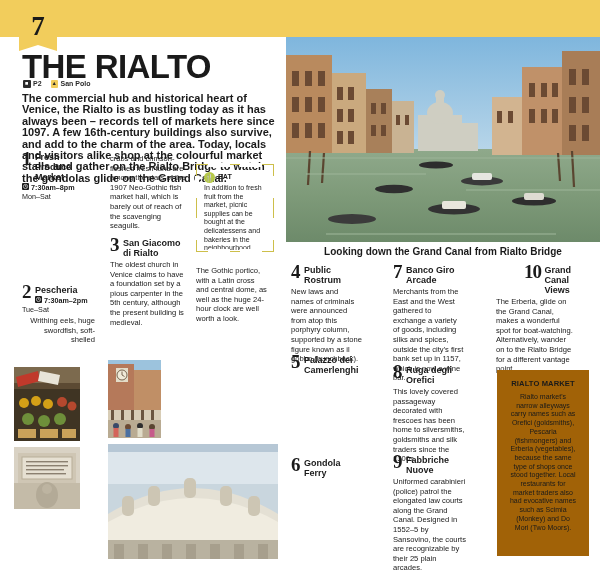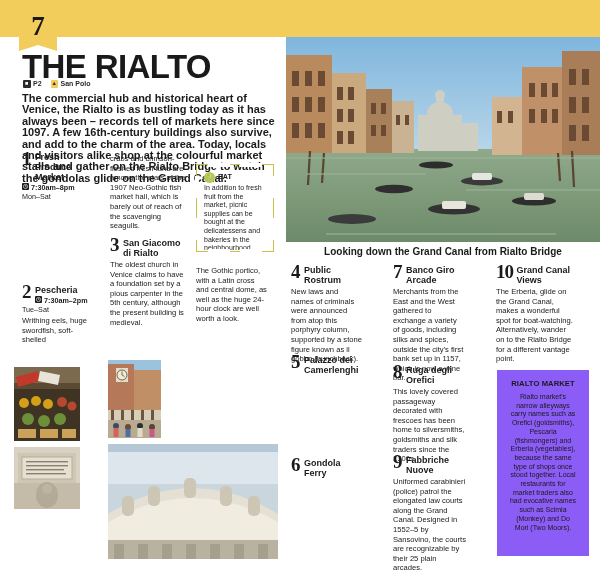--- a/index.html
+++ b/index.html
@@ -61,21 +61,21 @@
     text-align: center; font-size: 10px; font-weight: 700; color: #1a1a1a;
   }
 
   
   .entry { position: absolute; }
   .ehead { display: flex; align-items: flex-start; gap: 3.5px; }
   .enum {
     font-size: 19px; font-weight: 700; line-height: 0.85; color: #1a1a1a;
     font-family: "Liberation Serif", serif; flex: 0 0 auto; margin-top: -1px;
   }
-  .enum.wide { letter-spacing: -1px; }
+  .enum.wide { letter-spacing: -1px; margin-left: 28px; }
   .etitle { font-size: 9px; font-weight: 700; line-height: 10px; color: #1a1a1a; padding-top: 0px; }
   .ehours { display: flex; gap: 2px; margin-top: 1px; }
   .ehours .t { font-size: 7.2px; font-weight: 700; color: #1a1a1a; }
   .edays { font-size: 7.2px; font-weight: 400; color: #1a1a1a; margin-top: 0px; }
   .ebody { font-size: 7.6px; line-height: 9.6px; color: #1a1a1a; margin-top: 2px; }
 
   
   .eat {
     position: absolute; left: 196px; top: 164px; width: 78px; height: 88px;
     border: 1px solid #cdbf4a; padding: 7px 7px 6px 7px;
@@ -102,21 +102,21 @@
   .clockcap {
     position: absolute; left: 163px; top: 344px; width: 58px;
   }
   .clockcap .lead { font-size: 6.6px; font-style: italic; font-weight: 700; color: #1a1a1a; line-height: 8px; }
   .clockcap .body { font-size: 7.2px; font-weight: 700; line-height: 8.6px; color: #1a1a1a; }
   .clockcap .body i { font-style: italic; }
 
   
   .sidebox {
     position: absolute; left: 497px; top: 370px; width: 92px; height: 186px;
-    background: #8b5cf6; padding: 9px 12px;
+    background: #a16207; padding: 9px 12px;
   }
   .sidebox .h { font-size: 7.6px; font-weight: 700; text-align: center; color: #1a1a1a; letter-spacing: 0.1px; }
   .sidebox .b { font-size: 7px; line-height: 8.7px; text-align: center; color: #1a1a1a; margin-top: 5px; }
 
   
   .photo { position: absolute; overflow: hidden; }
   .photo svg { display: block; width: 100%; height: 100%; }
 
   .clockicon { width: 7px; height: 7px; flex: 0 0 auto; }
 </style>
@@ -278,21 +278,21 @@
             <rect width="10" height="10" rx="1.5" fill="#1a1a1a"></rect>
             <circle cx="5" cy="5" r="3" fill="none" stroke="#fff" stroke-width="0.9"></circle>
             <line x1="5" y1="5" x2="5" y2="3.1" stroke="#fff" stroke-width="0.9"></line>
             <line x1="5" y1="5" x2="6.5" y2="5.6" stroke="#fff" stroke-width="0.9"></line>
           </svg>
           <span class="t">7:30am–2pm</span>
         </div>
       </div>
     </div>
     <div class="edays">Tue–Sat</div>
-    <div class="ebody" style="width:73px;">Writhing eels, huge swordfish, soft-shelled</div>
+    <div class="ebody" style="width:73px;text-align:right;">Writhing eels, huge swordfish, soft-shelled</div>
   </div>
   <div class="ebody" style="position:absolute; left:110px; top:152px; width:76px;">crabs and crimson-fleshed fresh tuna are among the stars of the 1907 Neo-Gothic fish market hall, which is barely out of reach of the scavenging seagulls.</div>
 
   <div class="entry" style="left:110px; top:238px; width:76px;">
     <div class="ehead">
       <div class="enum">3</div>
       <div class="etitle">San Giacomo di Rialto</div>
     </div>
     <div class="ebody">The oldest church in Venice claims to have a foundation set by a pious carpenter in the 5th century, although the present building is medieval.</div>
   </div>

